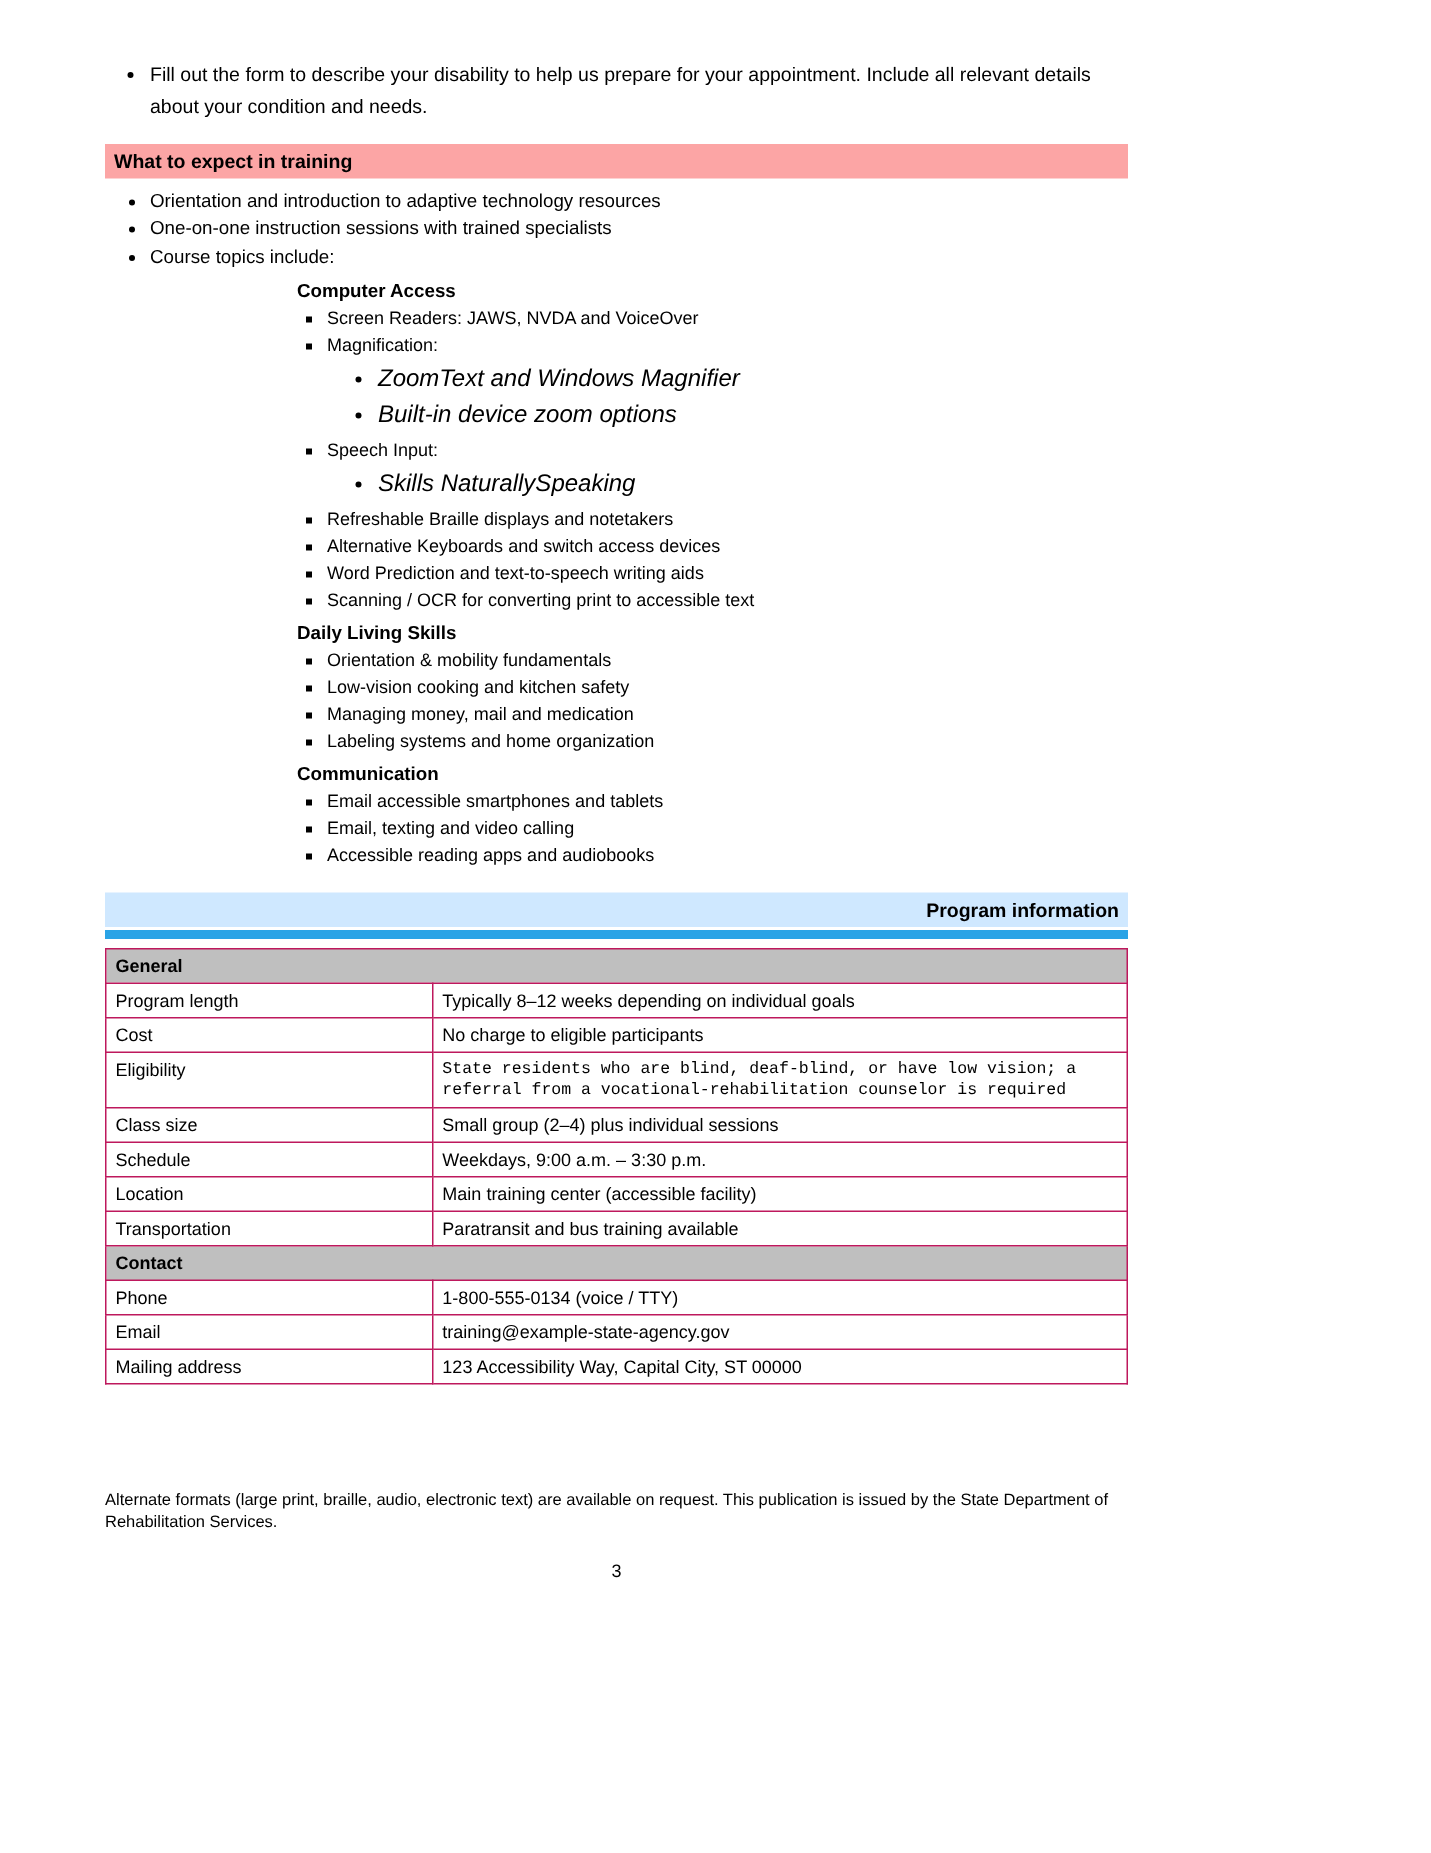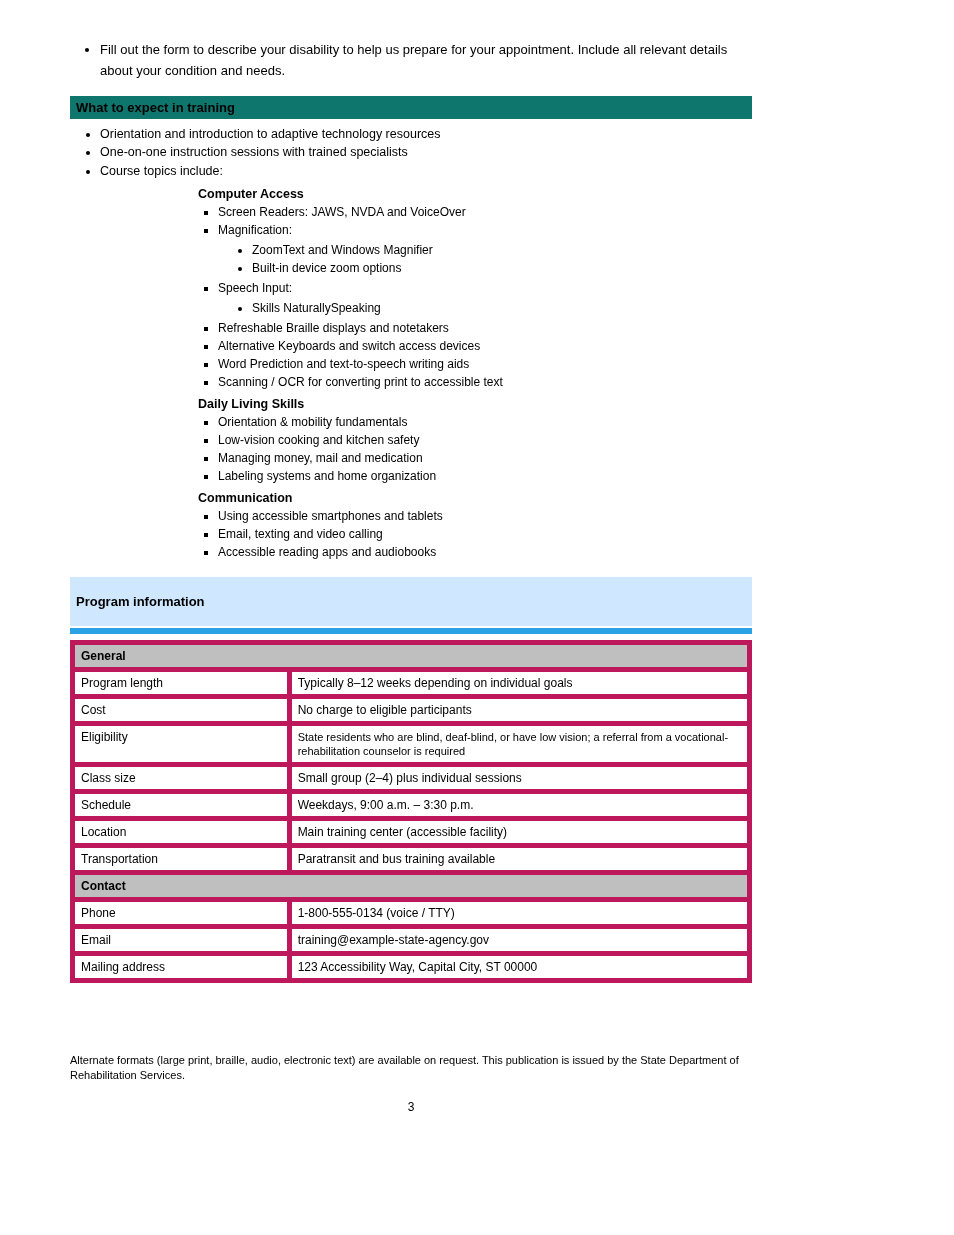--- a/index.html
+++ b/index.html
@@ -30,21 +30,21 @@
 
   
   .section-bar {
     background: #cfe8ff;
     font-weight: bold;
     font-size: 13px;
     padding: 4px 6px;
     margin: 14px 0 6px 0;
   }
   .section-bar.light {
-    background: #0f766e;
+    background: #fca5a5;
   }
 
   
   .triple {
     margin: 6px 0 6px 0;
     padding: 0 0 0 30px;
   }
   .triple > li {
     list-style: disc;
     font-size: 12.5px;
@@ -68,63 +68,66 @@
     list-style: square;
     font-size: 12px;
     line-height: 1.5;
   }
   ul.disc2 {
     margin: 2px 0 2px 0;
     padding-left: 34px;
   }
   ul.disc2 > li {
     list-style: disc;
-    font-size: 12px;
+    font-size: 16px;
     line-height: 1.5;
+    font-style: italic;
   }
   .sq .label {
     font-weight: normal;
   }
 
   
   .sub-bar-light {
     background: #cfe8ff;
     font-weight: bold;
     font-size: 13px;
-    padding: 17px 6px;
+    padding: 4px 6px;
     margin: 16px 0 0 0;
+    text-align: right;
   }
   .blue-strip {
     height: 6px;
     background: #2aa3e6;
     margin: 2px 0 6px 0;
   }
 
   
   table.spec {
     width: 100%;
     border-collapse: collapse;
     font-size: 12px;
   }
   table.spec td, table.spec th {
-    border: 5px solid #be185d;
+    border: 1px solid #be185d;
     padding: 4px 6px;
     vertical-align: top;
     text-align: left;
   }
   table.spec th.group {
     background: #bfbfbf;
     font-weight: bold;
   }
   table.spec td.key {
     width: 32%;
   }
   .small {
     font-size: 11px;
     line-height: 1.3;
+    font-family: Liberation Mono, monospace;
   }
 
   
   .footer {
     margin-top: 70px;
     font-size: 11px;
     line-height: 1.3;
   }
   .pgnum {
     text-align: center;
@@ -197,21 +200,21 @@
     <div class="subhead">Daily Living Skills</div>
     <ul class="sq">
       <li><span>Orientation &amp; mobility fundamentals</span></li>
       <li><span>Low-vision cooking and kitchen safety</span></li>
       <li><span>Managing money, mail and medication</span></li>
       <li><span>Labeling systems and home organization</span></li>
     </ul>
 
     <div class="subhead">Communication</div>
     <ul class="sq">
-      <li><span>Using accessible smartphones and tablets</span></li>
+      <li><span>Email accessible smartphones and tablets</span></li>
       <li><span>Email, texting and video calling</span></li>
       <li><span>Accessible reading apps and audiobooks</span></li>
     </ul>
 
   </div>
 
   <div class="sub-bar-light">
     <span>Program information</span>
   </div>
   <div class="blue-strip"></div>

